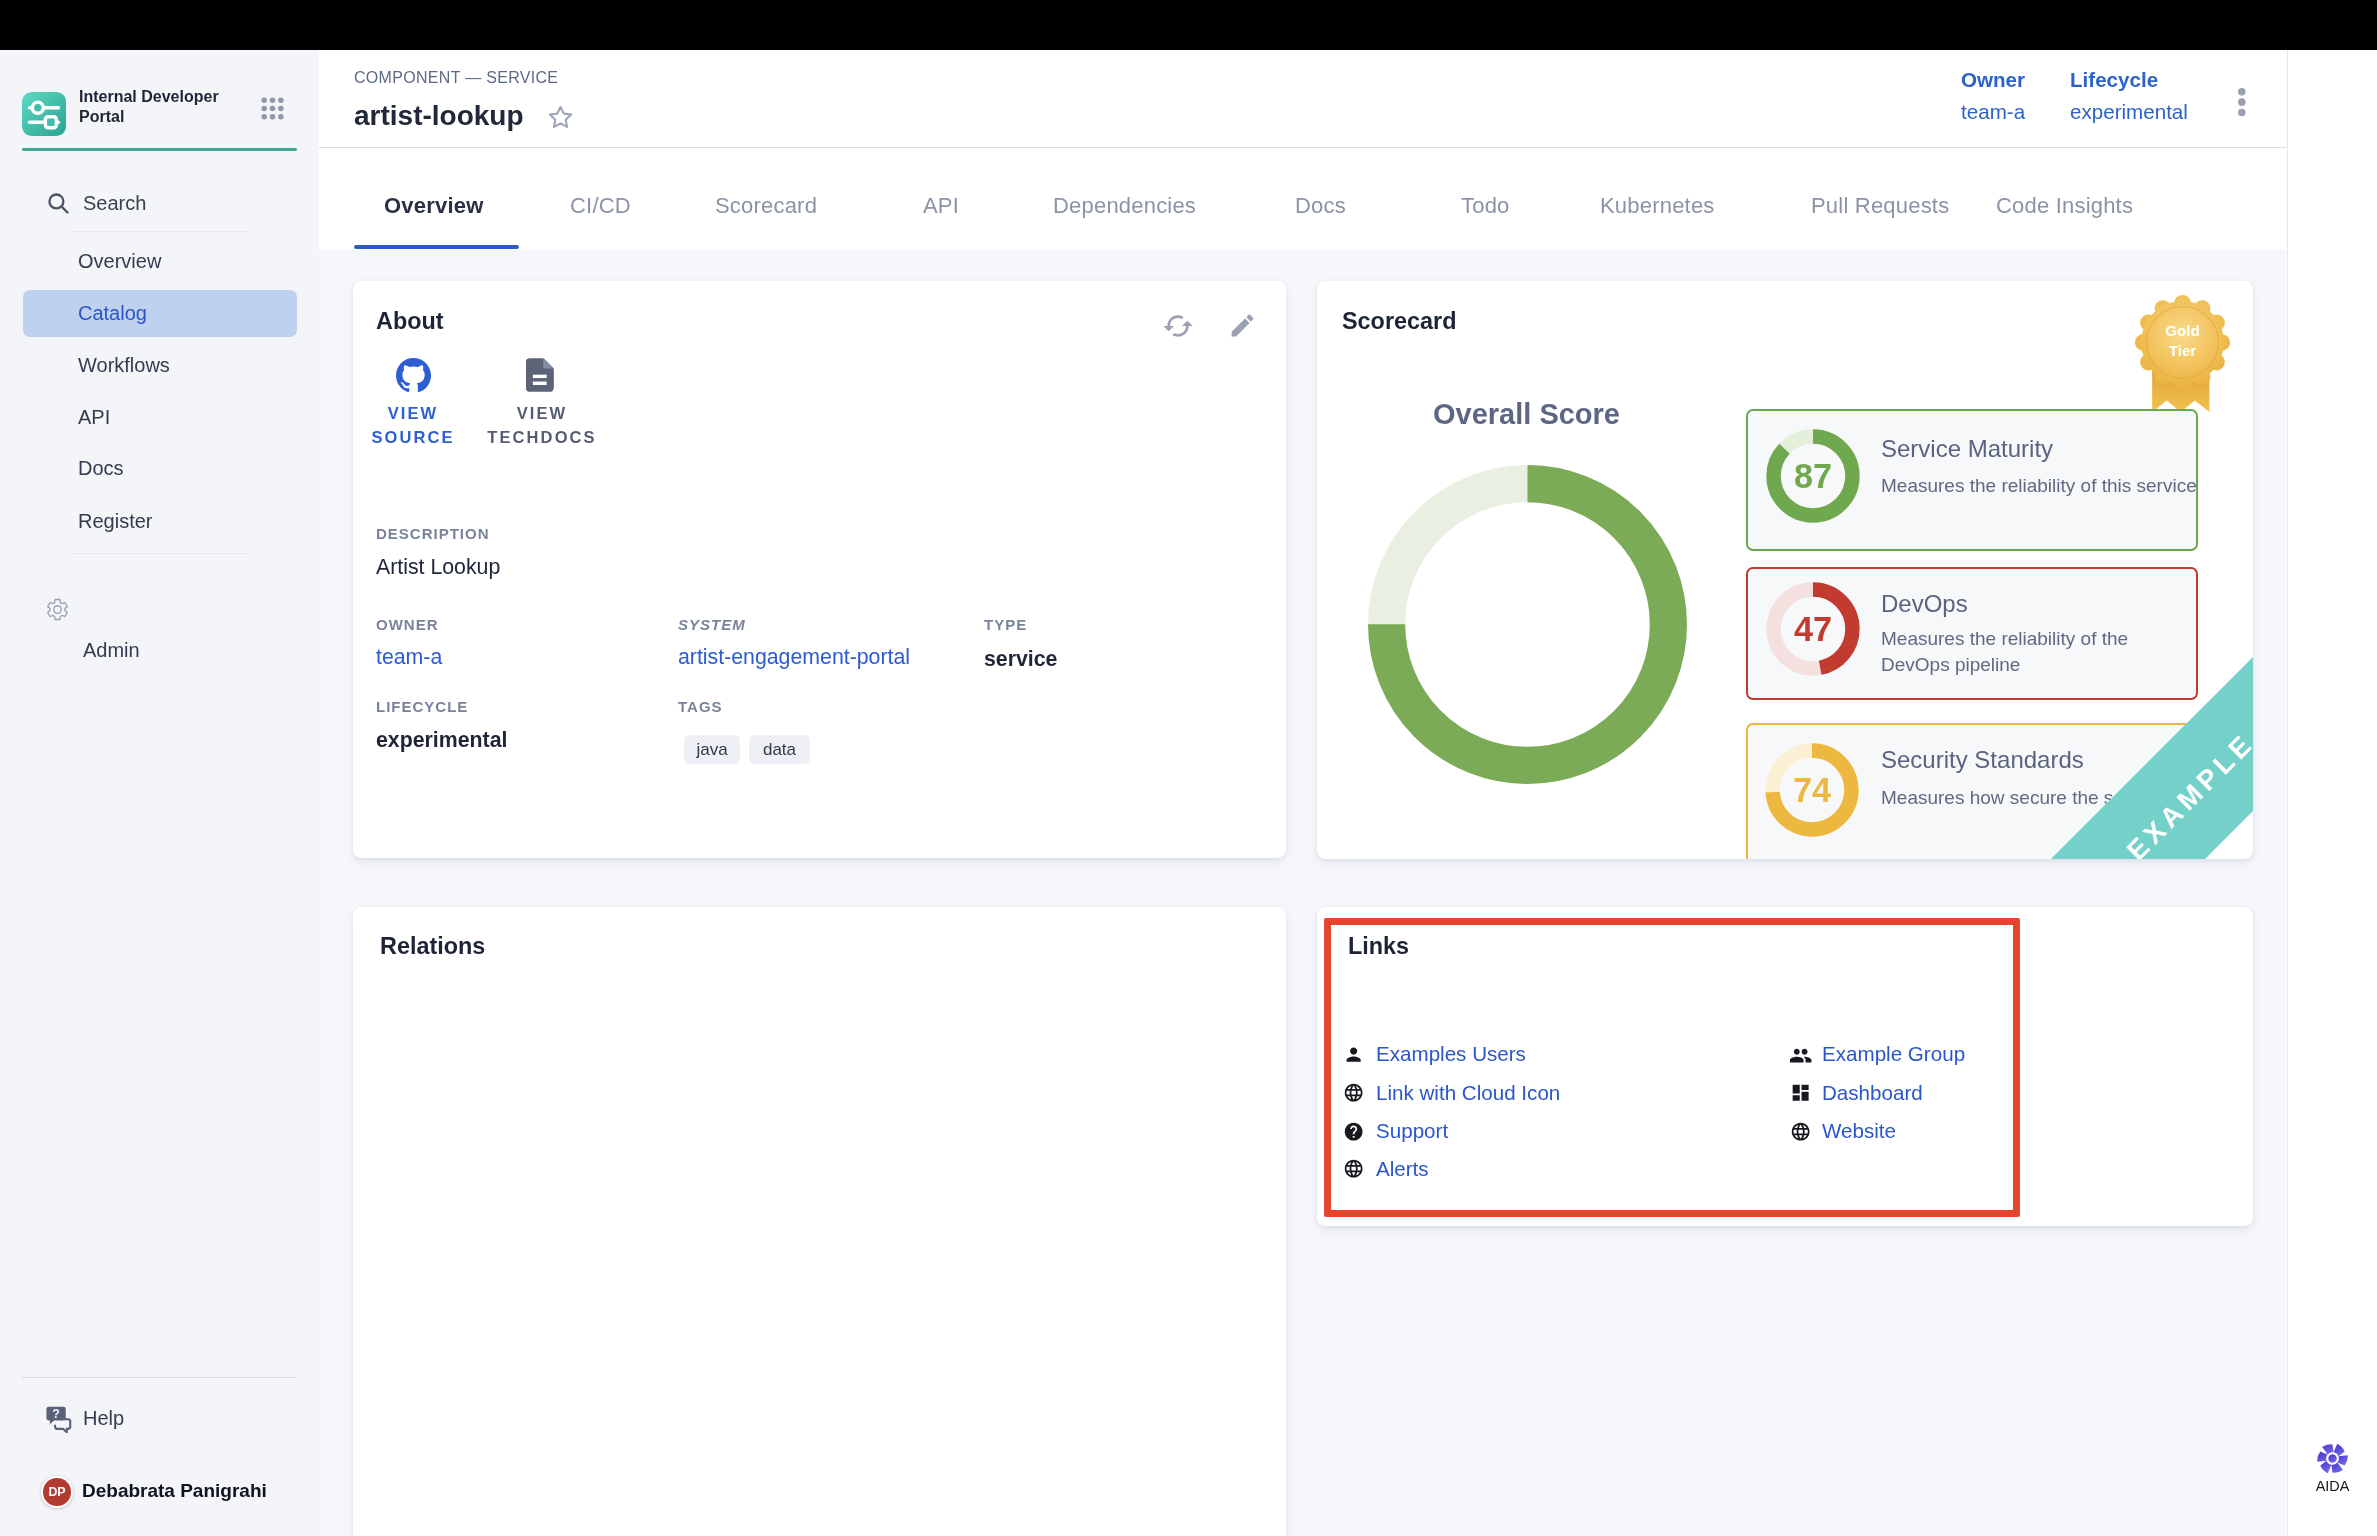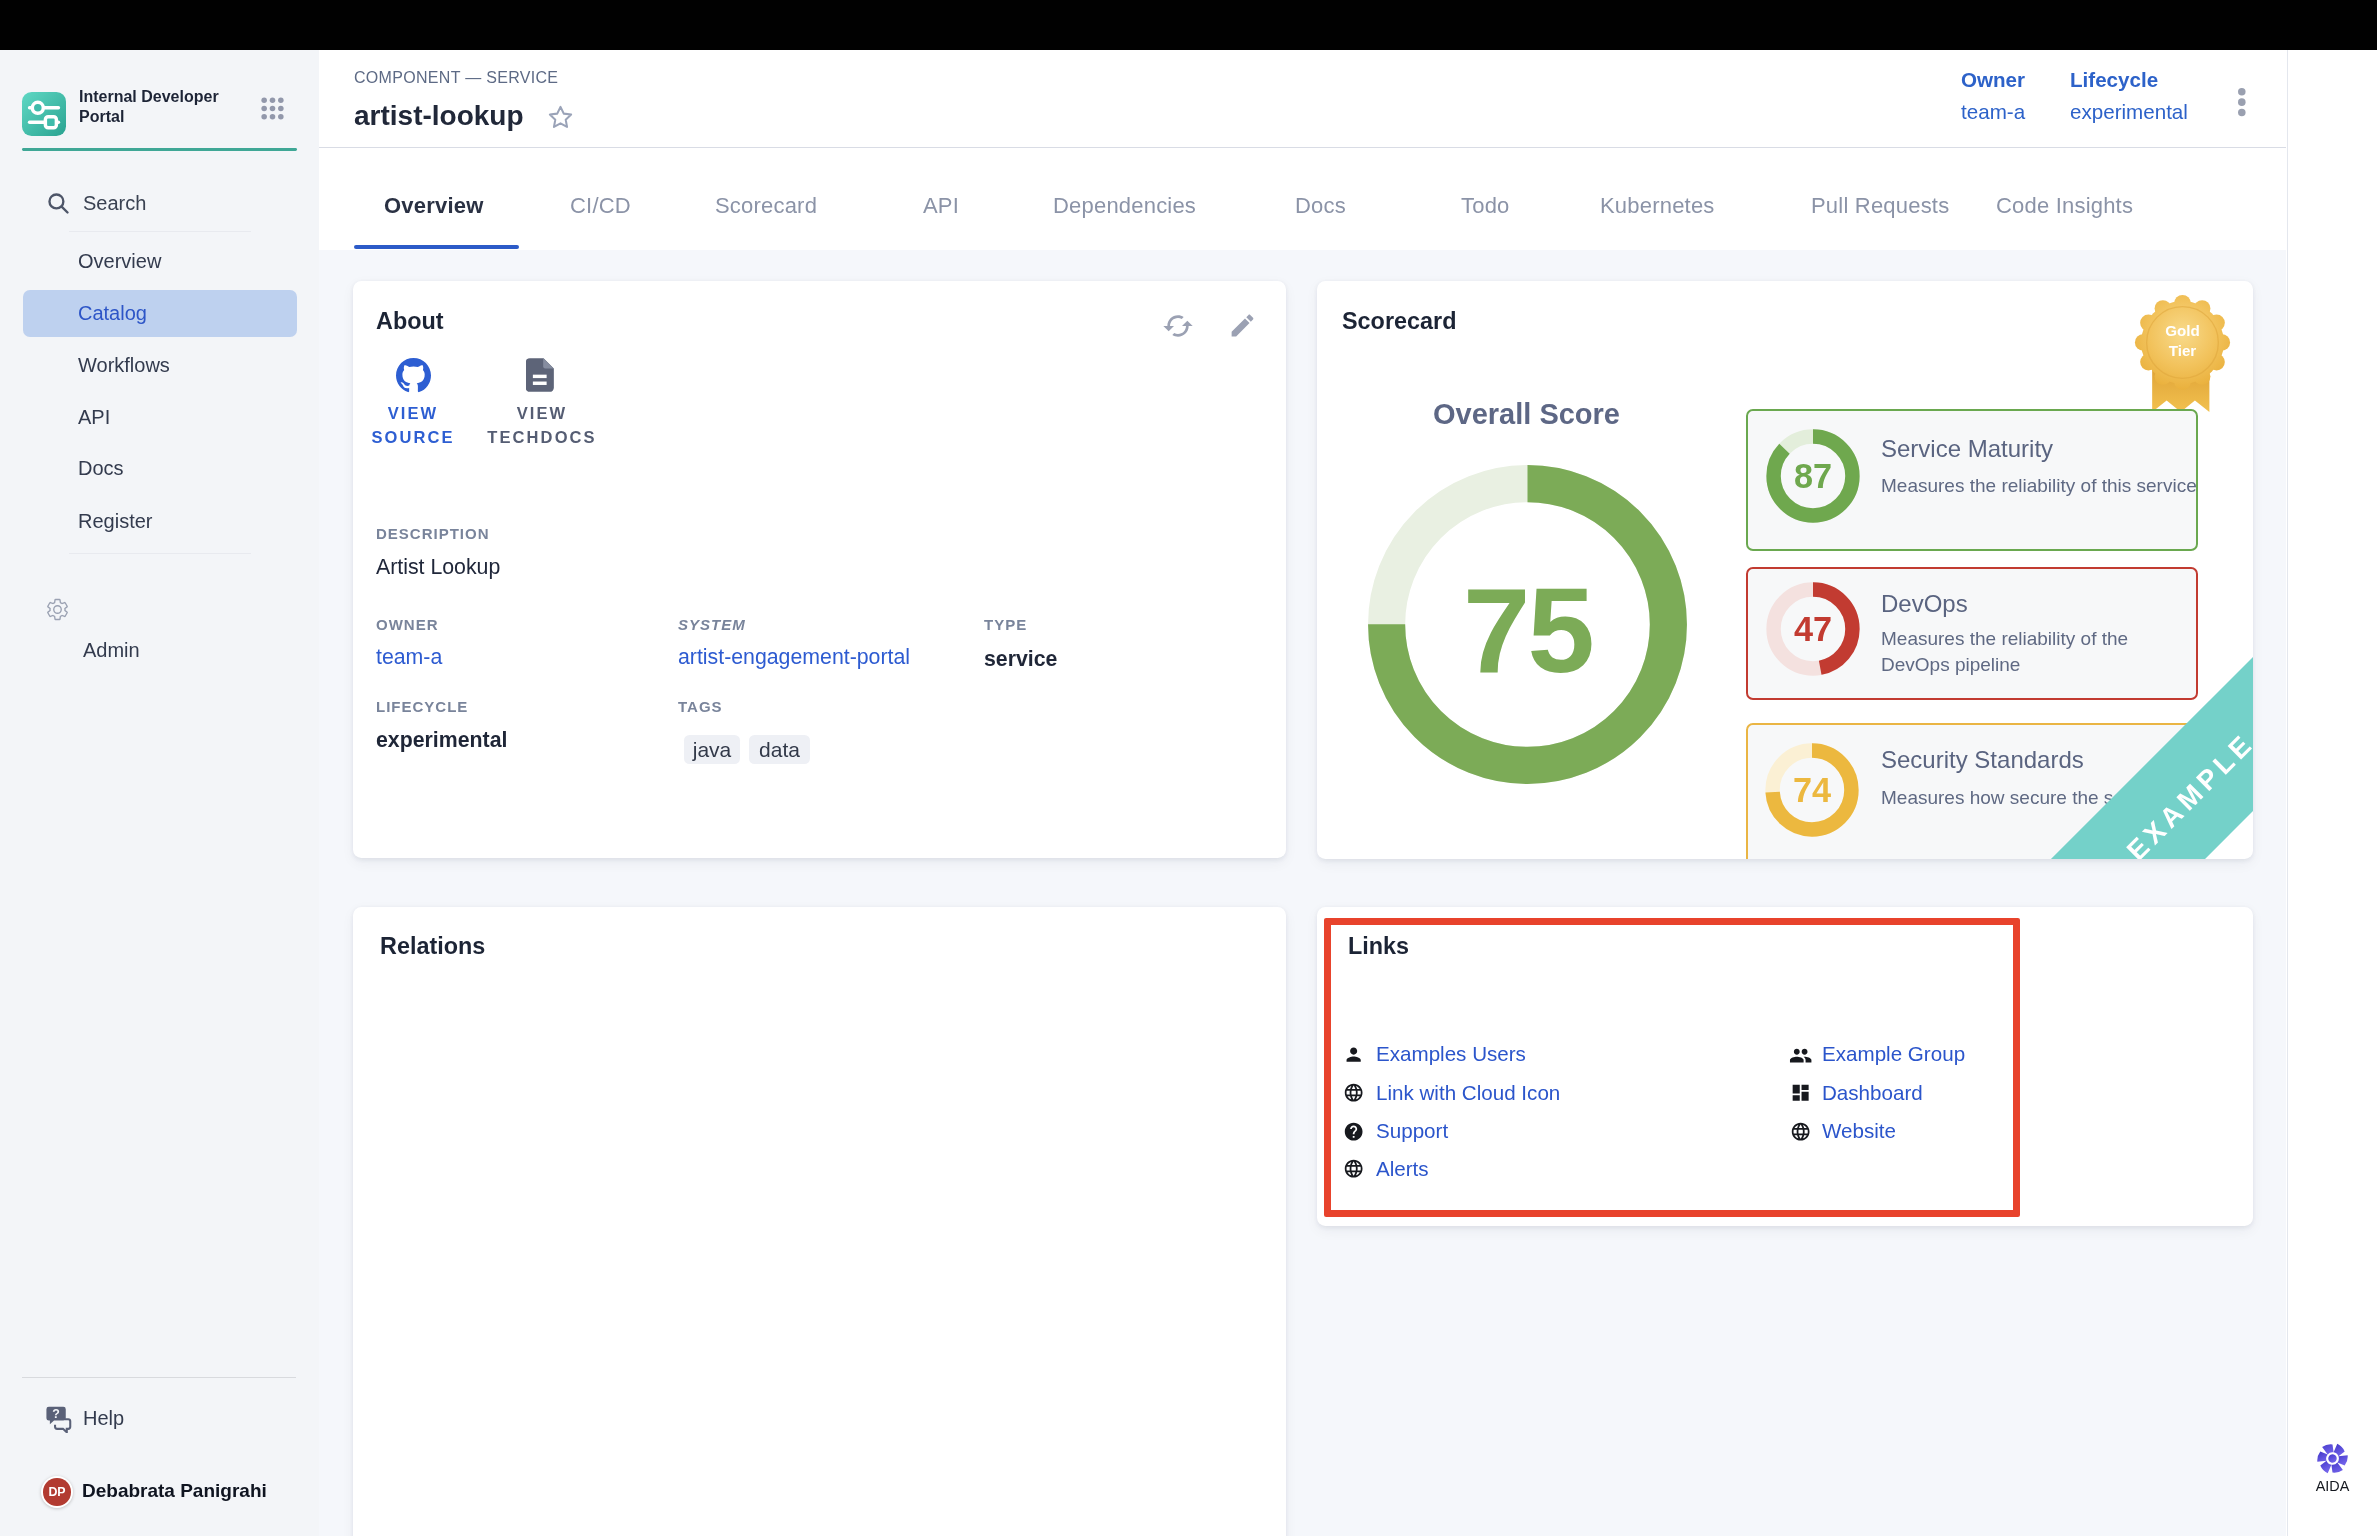--- a/index.html
+++ b/index.html
@@ -9,21 +9,21 @@
   #page { position:relative; width:2377px; height:1537px; overflow:hidden; }
   #topbar { left:0; top:0; width:2377px; height:50px; background:#010101; }
   #sidebar { left:0; top:50px; width:319px; height:1487px; background:#f3f5f8; }
   #rail { left:2287px; top:50px; width:91px; height:1487px; background:#ffffff; border-left:0.7px solid #e4e7ee; }
   #mainhead { left:319px; top:50px; width:1967px; height:200px; background:#ffffff; }
   #content { left:319px; top:250px; width:1967px; height:1287px; background:#f5f7fb; }
   .card { position:absolute; background:#fff; border-radius:8.3px; box-shadow:0 1.4px 4.1px rgba(25,35,65,.07), 0 4.1px 12.4px rgba(25,35,65,.05); }
   .ctitle { position:absolute; font-size:23.4px; font-weight:bold; color:#1c2435; }
   .label { position:absolute; font-size:15px; font-weight:bold; letter-spacing:1px; color:#79849b; }
   .blue { color:#2d5bd1; }
-  .chip { position:absolute; background:#eef0f5; border-radius:5.5px; font-size:21px; color:#323949; display:flex; align-items:center; justify-content:center; }
+  .chip { position:absolute; background:#eef0f5; border-radius:5.5px; font-size:17px; color:#323949; display:flex; align-items:center; justify-content:center; }
   .tab { position:absolute; top:193px; font-size:22px; color:#8b93a7; letter-spacing:0.2px; }
   .linkrow { position:absolute; font-size:20.6px; color:#2b55cb; }
   .scorebox { position:absolute; left:1746px; width:452px; border-radius:6.9px; background:#f7f8f9; }
   .sbtitle { position:absolute; left:1881px; font-size:24px; color:#5a6480; }
   .sbdesc { position:absolute; left:1881px; font-size:19px; line-height:26px; color:#5f6983; }
   .menu { position:absolute; left:78px; font-size:20px; color:#333b4e; }
 </style>
 </head>
 <body>
 <div id="page">
@@ -168,21 +168,20 @@
   <div class="chip" style="left:684px; top:735px; width:56px; height:29px;">java</div>
   <div class="chip" style="left:749px; top:735px; width:61px; height:29px;">data</div>
   <div class="ctitle" style="left:1342px; top:308px;">Scorecard</div>
   <div class="abs" style="left:1389px; top:398px; width:275px; text-align:center; font-size:29px; font-weight:bold; color:#5d6785;">Overall Score</div>
   <div class="abs" style="left:1366px; top:463px;">
     <svg width="323" height="323" viewBox="0 0 470 470">
       <circle cx="235" cy="235" r="205" fill="none" stroke="#e9f0e2" stroke-width="54"></circle>
       <circle cx="235" cy="235" r="205" fill="none" stroke="#7cab57" stroke-width="54" stroke-dasharray="966.1 1288.1" transform="rotate(-90 235 235)"></circle>
     </svg>
   </div>
-  <div class="abs" style="left:1390px; top:570px; width:275px; text-align:center; font-size:121px; font-weight:bold; color:#7cab57; line-height:121px; letter-spacing:-2.8px;">75</div>
 
   <div class="abs" style="left:2130px; top:288px;">
     <svg width="105" height="131" viewBox="0 0 152 190">
       <defs>
         <radialGradient id="gold" gradientUnits="userSpaceOnUse" cx="76" cy="66" r="85">
           <stop offset="0%" stop-color="#f8da8b"></stop>
             <stop offset="55%" stop-color="#f2c35d"></stop>
             <stop offset="100%" stop-color="#e9af3a"></stop>
         </radialGradient>
         <linearGradient id="goldrib" x1="0" y1="0" x2="0" y2="1">

